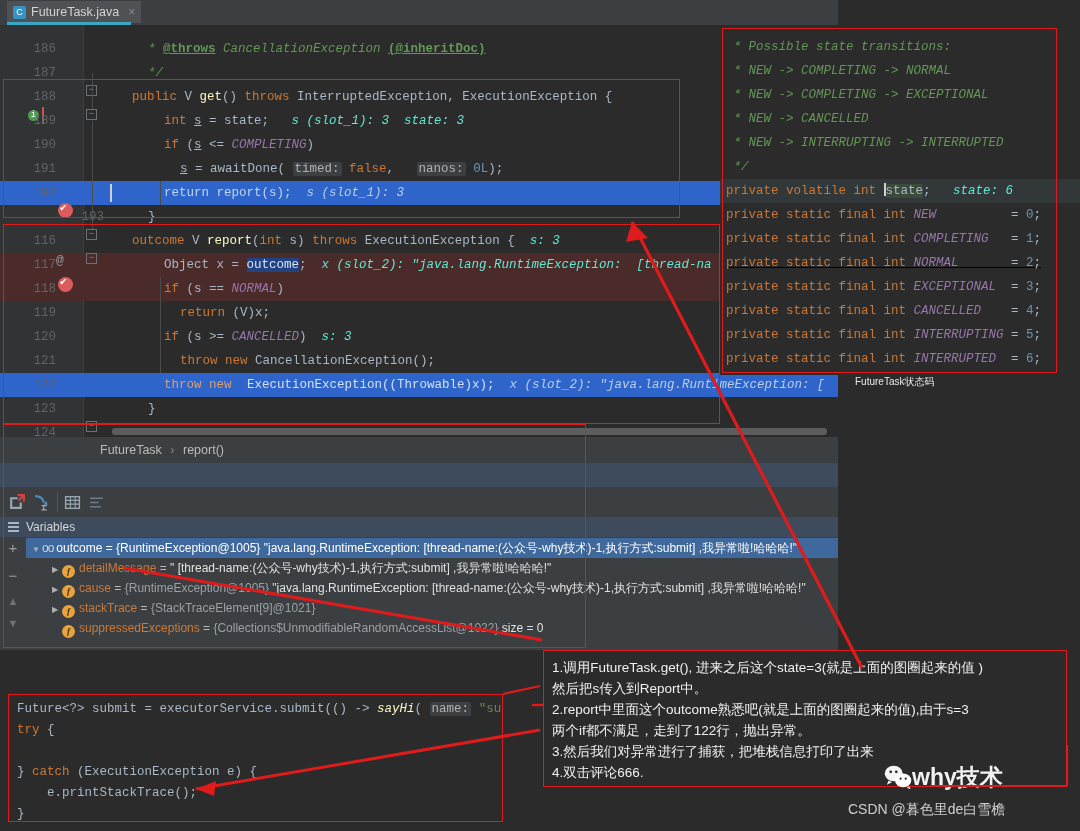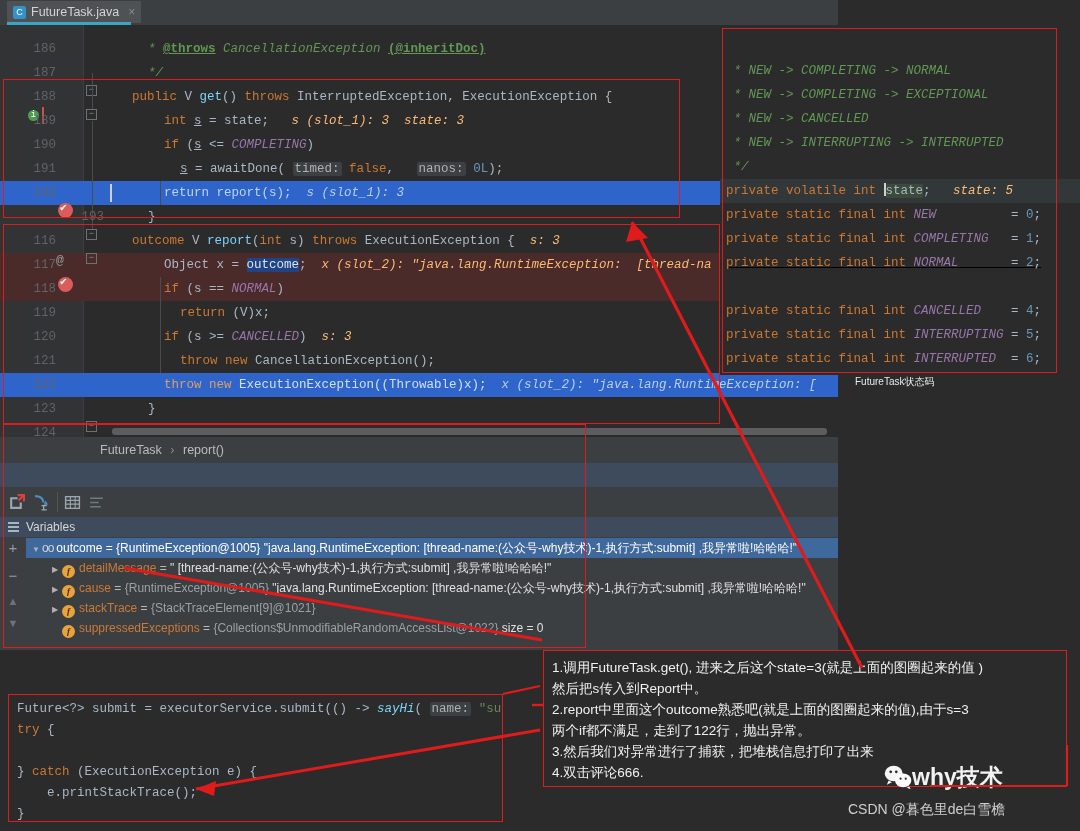--- a/index.html
+++ b/index.html
@@ -79,23 +79,23 @@
   }
 
   .kw { color: #cc7832; }
   .cls { color: #a9b7c6; }
   .txt { color: #a9b7c6; }
   .com { color: #629755; font-style: italic; }
   .comlink { color: #629755; text-decoration: underline; font-weight: bold; }
   .cnst { color: #9876aa; font-style: italic; }
   .num { color: #6897bb; }
   .str { color: #6a8759; }
-  .hint { color: #fdba74; font-style: italic; }
+  .hint { color: #5eead4; font-style: italic; }
   .param { color: #b0b0b0; background: #3c4043; padding: 0 2px; border-radius: 2px; font-style: normal;}
-  .mth { color: #7dd3fc; }
+  .mth { color: #fef9c3; }
   .sel-hl { background: #214283; }
 
   
   .hl-exec { position: absolute; left: 0; right: 0; height: 24px; background: #2f65ca; }
   .hl-brk { position: absolute; left: 0; right: 0; height: 24px; background: #4b2a2a; }
 
   .breakpoint {
     position: absolute; width: 15px; height: 15px; border-radius: 50%;
     background: #db5c5c;
   }
@@ -289,21 +289,21 @@
         <div class="ln" style="top:132px; left:72px;"><u class="txt">s</u><span class="txt"> = awaitDone( </span><span class="param">timed:</span><span class="txt"> </span><span class="kw">false</span><span class="txt">,   </span><span class="param">nanos:</span><span class="txt"> </span><span class="num">0L</span><span class="txt">);</span></div>
         <div class="ln" style="top:156px; left:56px;"><span style="color:#c0d4ef;">return report(s);</span><span style="color:#b8cfe8; font-style:italic;">  s (slot_1): 3</span></div>
         <div class="ln" style="top:180px; left:40px;"><span class="txt">}</span></div>
 
         <div class="ln" style="top:204px; left:24px;"><span class="kw">outcome</span><span class="txt"> </span><span class="cls">V</span><span class="txt"> </span><span class="mth">report</span><span class="txt">(</span><span class="kw">int</span><span class="txt"> s) </span><span class="kw">throws</span><span class="txt"> ExecutionException {</span><span class="hint">  s: 3</span></div>
         <div class="ln" style="top:228px; left:56px;"><span class="txt">Object x = </span><span class="sel-hl" style="color:#d8e4f4;">outcome</span><span class="txt">;</span><span class="hint">  x (slot_2): "java.lang.RuntimeException:  [thread-na</span></div>
         <div class="ln" style="top:252px; left:56px;"><span class="kw">if</span><span class="txt"> (s == </span><span class="cnst">NORMAL</span><span class="txt">)</span></div>
         <div class="ln" style="top:276px; left:72px;"><span class="kw">return</span><span class="txt"> (</span><span class="cls">V</span><span class="txt">)x;</span></div>
         <div class="ln" style="top:300px; left:56px;"><span class="kw">if</span><span class="txt"> (s &gt;= </span><span class="cnst">CANCELLED</span><span class="txt">)</span><span class="hint">  s: 3</span></div>
         <div class="ln" style="top:324px; left:72px;"><span class="kw">throw new</span><span class="txt"> CancellationException();</span></div>
-        <div class="ln" style="top:348px; left:56px;"><span style="color:#d8a06a;">throw new</span><span style="color:#cfe0f5;"> ExecutionException((Throwable)x);</span><span style="color:#b8cfe8; font-style:italic;">  x (slot_2): "java.lang.RuntimeException: [</span></div>
+        <div class="ln" style="top:348px; left:56px;"><span style="color:#d8a06a;">throw new</span><span style="color:#cfe0f5;margin-left:8px;"> ExecutionException((Throwable)x);</span><span style="color:#b8cfe8; font-style:italic;">  x (slot_2): "java.lang.RuntimeException: [</span></div>
         <div class="ln" style="top:372px; left:40px;"><span class="txt">}</span></div>
       </div>
 
       <div class="caret" style="left:110px; top:159px; height:18px;"></div>
       <div class="indentguide" style="left:160px; top:156px; height:24px;"></div>
       <div class="indentguide" style="left:160px; top:252px; height:96px;"></div>
 
       <div class="hscroll"></div>
     </div>
 
@@ -369,32 +369,34 @@
         <span class="tri">▶</span><span class="oicon">f</span><span class="vname-f">stackTrace</span><span> = </span><span class="vval-ref">{StackTraceElement[9]@1021}</span>
       </div>
 
       <div class="varrow" style="top:81px; padding-left:36px;">
         <span class="oicon">f</span><span class="vname-f">suppressedExceptions</span><span> = </span><span class="vval-ref">{Collections$UnmodifiableRandomAccessList@1022}</span><span>  </span><span class="vval-str">size = 0</span>
       </div>
     </div>
   </div>
 
   <div class="rightpanel">
+    <div class="rline com" style="top:10px;"> * Possible state transitions:</div>
     <div class="rline com" style="top:34px;"> * NEW -&gt; COMPLETING -&gt; NORMAL</div>
     <div class="rline com" style="top:58px;"> * NEW -&gt; COMPLETING -&gt; EXCEPTIONAL</div>
     <div class="rline com" style="top:82px;"> * NEW -&gt; CANCELLED</div>
     <div class="rline com" style="top:106px;"> * NEW -&gt; INTERRUPTING -&gt; INTERRUPTED</div>
     <div class="rline com" style="top:130px;"> */</div>
 
     <div style="position:absolute; left:0; top:154px; right:0; height:24px; background:#32373a;"></div>
-    <div class="rline" style="top:154px;"><span class="kw">private volatile int</span><span class="txt"> </span><span class="caret" style="position:relative; display:inline-block; width:2px; height:13px; background:#d0d0d0; vertical-align:-2px;"></span><span style="background:#3b4a3b; color:#a9b7c6;">state</span><span class="txt">;</span><span class="hint">   state: 5</span></div>
+    <div class="rline" style="top:154px;"><span class="kw">private volatile int</span><span class="txt"> </span><span class="caret" style="position:relative; display:inline-block; width:2px; height:13px; background:#d0d0d0; vertical-align:-2px;"></span><span style="background:#3b4a3b; color:#a9b7c6;">state</span><span class="txt">;</span><span class="hint">   state: 6</span></div>
 
     <div class="rline" style="top:178px;"><span class="kw">private static final int</span><span class="txt"> </span><span class="cnst">NEW</span><span class="txt">          </span><span class="txt">= </span><span class="num">0</span><span class="txt">;</span></div>
     <div class="rline" style="top:202px;"><span class="kw">private static final int</span><span class="txt"> </span><span class="cnst">COMPLETING</span><span class="txt">   </span><span class="txt">= </span><span class="num">1</span><span class="txt">;</span></div>
     <div class="rline" style="top:226px;text-decoration:underline;"><span class="kw">private static final int</span><span class="txt"> </span><span class="cnst">NORMAL</span><span class="txt">       </span><span class="txt">= </span><span class="num">2</span><span class="txt">;</span></div>
+    <div class="rline" style="top:250px;"><span class="kw">private static final int</span><span class="txt"> </span><span class="cnst">EXCEPTIONAL</span><span class="txt">  </span><span class="txt">= </span><span class="num">3</span><span class="txt">;</span></div>
     <div class="rline" style="top:274px;"><span class="kw">private static final int</span><span class="txt"> </span><span class="cnst">CANCELLED</span><span class="txt">    </span><span class="txt">= </span><span class="num">4</span><span class="txt">;</span></div>
     <div class="rline" style="top:298px;"><span class="kw">private static final int</span><span class="txt"> </span><span class="cnst">INTERRUPTING</span><span class="txt"> </span><span class="txt">= </span><span class="num">5</span><span class="txt">;</span></div>
     <div class="rline" style="top:322px;"><span class="kw">private static final int</span><span class="txt"> </span><span class="cnst">INTERRUPTED</span><span class="txt">  </span><span class="txt">= </span><span class="num">6</span><span class="txt">;</span></div>
   </div>
 
   <div class="fthint">FutureTask状态码</div>
 
   <div class="redbox" style="left:3px;  top:79px;  width:677px; height:139px;"></div>
   <div class="redbox" style="left:3px;  top:224px; width:717px; height:200px;"></div>
   <div class="redbox" style="left:722px;top:28px;  width:335px; height:345px;"></div>

